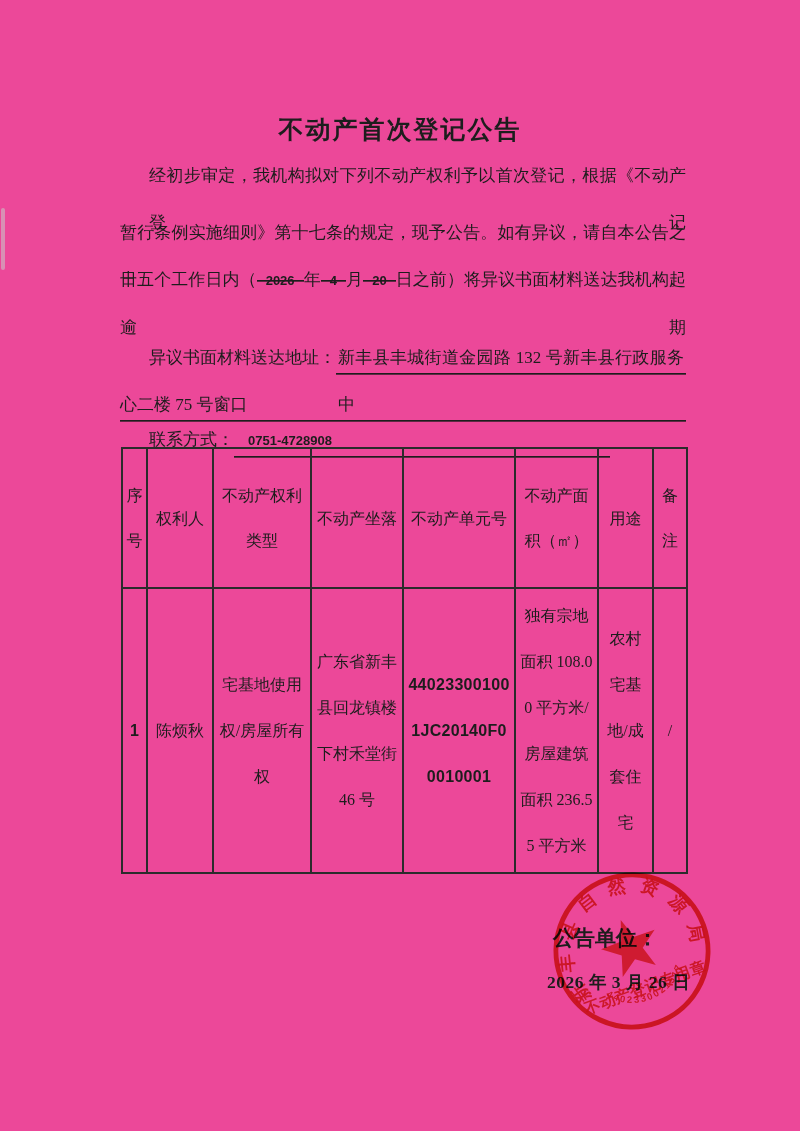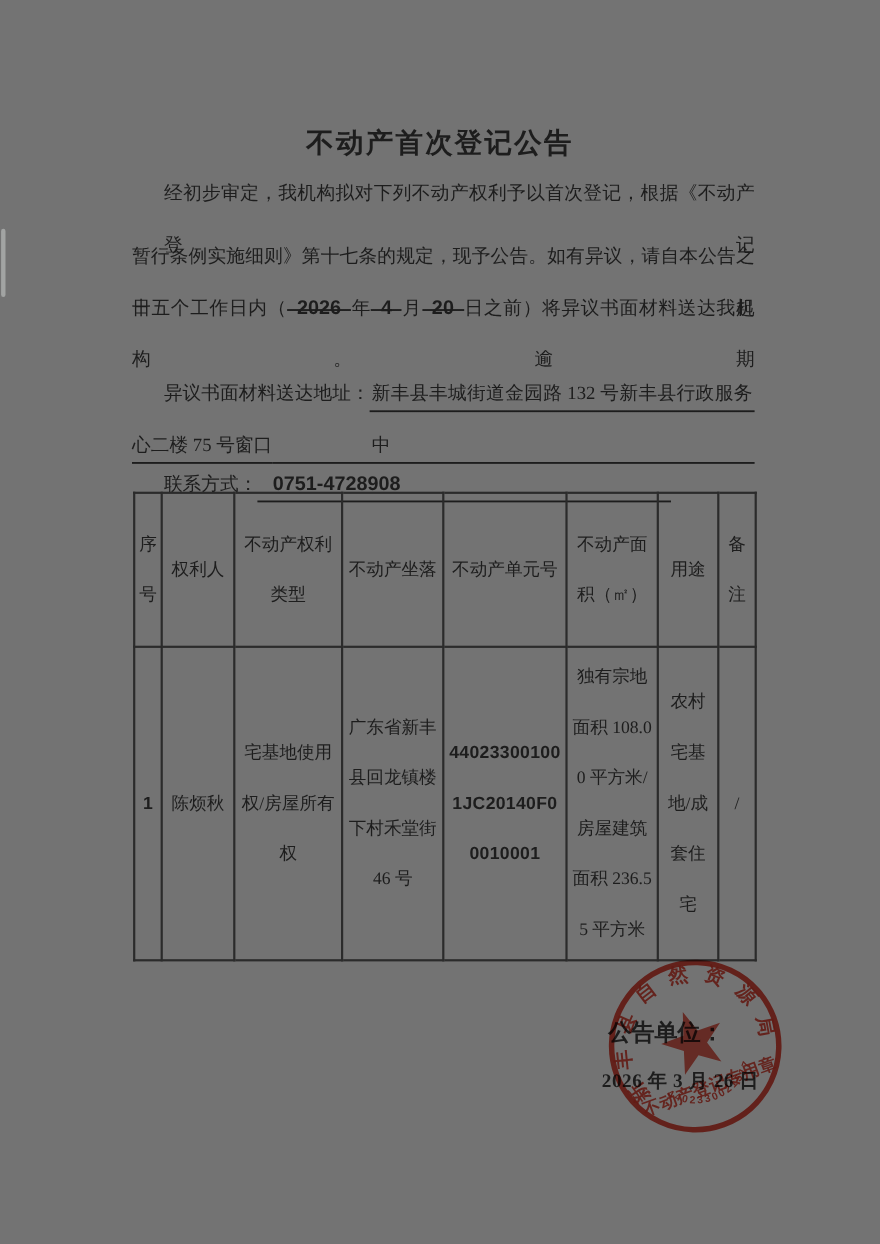--- a/index.html
+++ b/index.html
@@ -1,37 +1,37 @@
 <!DOCTYPE html>
 <html style="--seal-color: #d93a2b;"><head>
 <meta charset="utf-8">
 <style>
   :root{ --seal-color:#d93a2b; --ink:#1d1d1d; }
   html,body{margin:0;padding:0;background:#e8e8e8;}
   .page{
     position:relative;width:800px;height:1131px;margin:0 auto;
-    background:#737373;color:var(--ink);
+    background:#ec4899;color:var(--ink);
     font-family:"Liberation Serif","DejaVu Serif",serif;
     overflow:hidden;
     text-decoration:underline;
   }
   .title{
     position:absolute;top:96px;left:0;width:100%;
     text-align:center;font-size:25px;font-weight:bold;letter-spacing:2px;
   }
   .line{
     position:absolute;left:120px;width:566px;height:47px;line-height:47px;
     font-size:17px;box-sizing:border-box;white-space:nowrap;
   }
   .jst{text-align:justify;text-align-last:justify;white-space:normal;}
   .indent{padding-left:29px;}
   .flexline{display:flex;}
   .u{background:linear-gradient(var(--ink),var(--ink)) left 0 bottom 6px / 100% 1.7px no-repeat;}
   .uv{padding:0 9px;}
-  .num{font-family:"Liberation Sans","DejaVu Sans",sans-serif;font-weight:bold;font-size:18px;}
+  .num{font-family:"Liberation Sans","DejaVu Sans",sans-serif;font-weight:bold;font-size:13px;}
   .addr-label{white-space:nowrap;}
   .addr-value{flex:1;text-align:justify;text-align-last:justify;white-space:normal;padding:0 2px;}
   .filler{flex:1;}
   .phone-value{display:inline-block;width:376px;padding-left:14px;box-sizing:border-box;}
   
   table.reg{
     position:absolute;left:121px;top:447px;width:565px;
     border-collapse:collapse;table-layout:fixed;
   }
   table.reg td{

